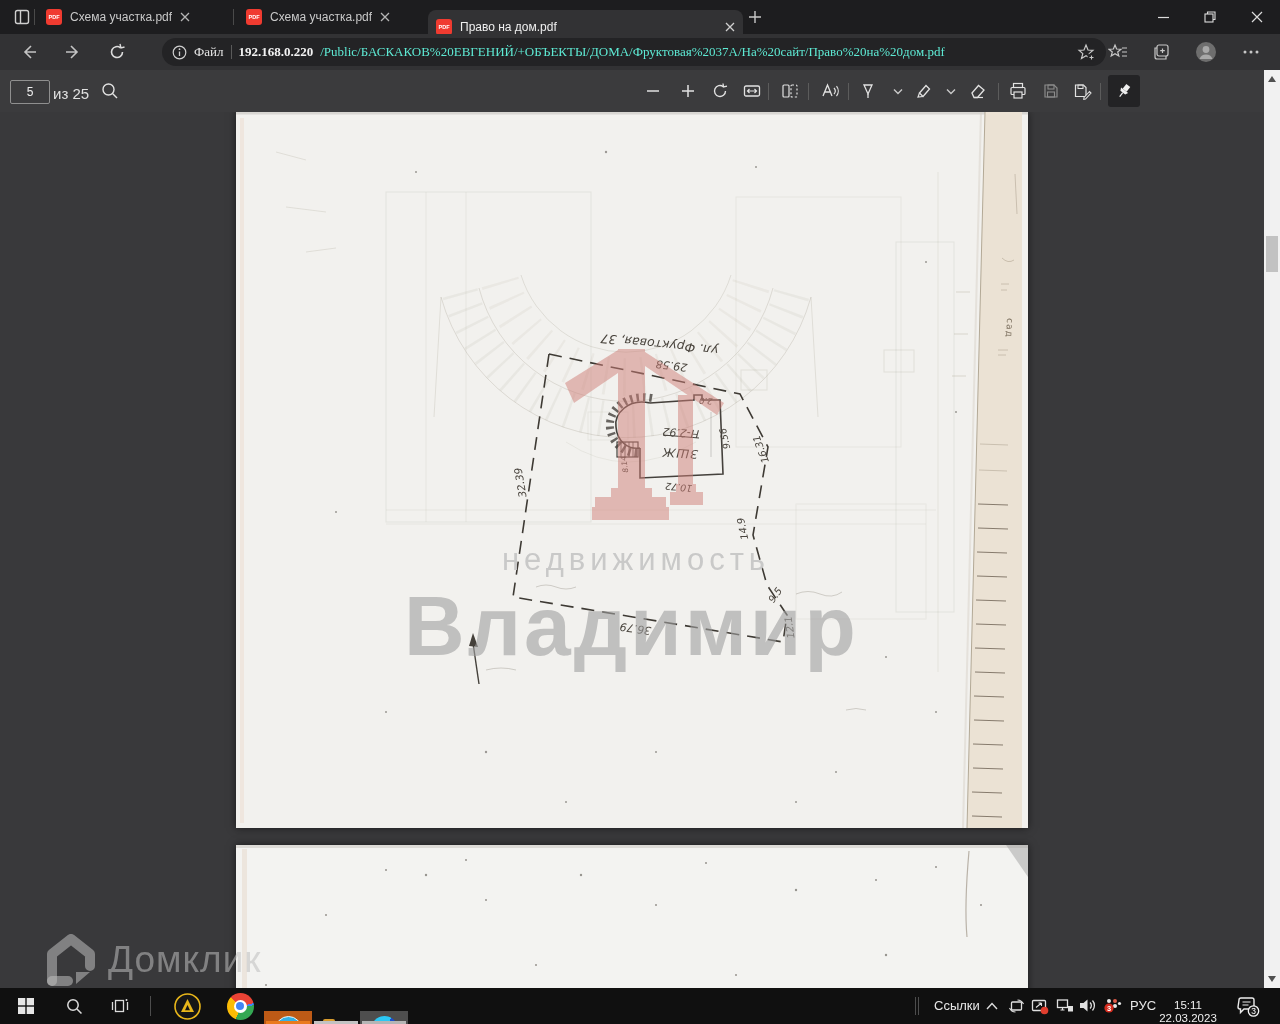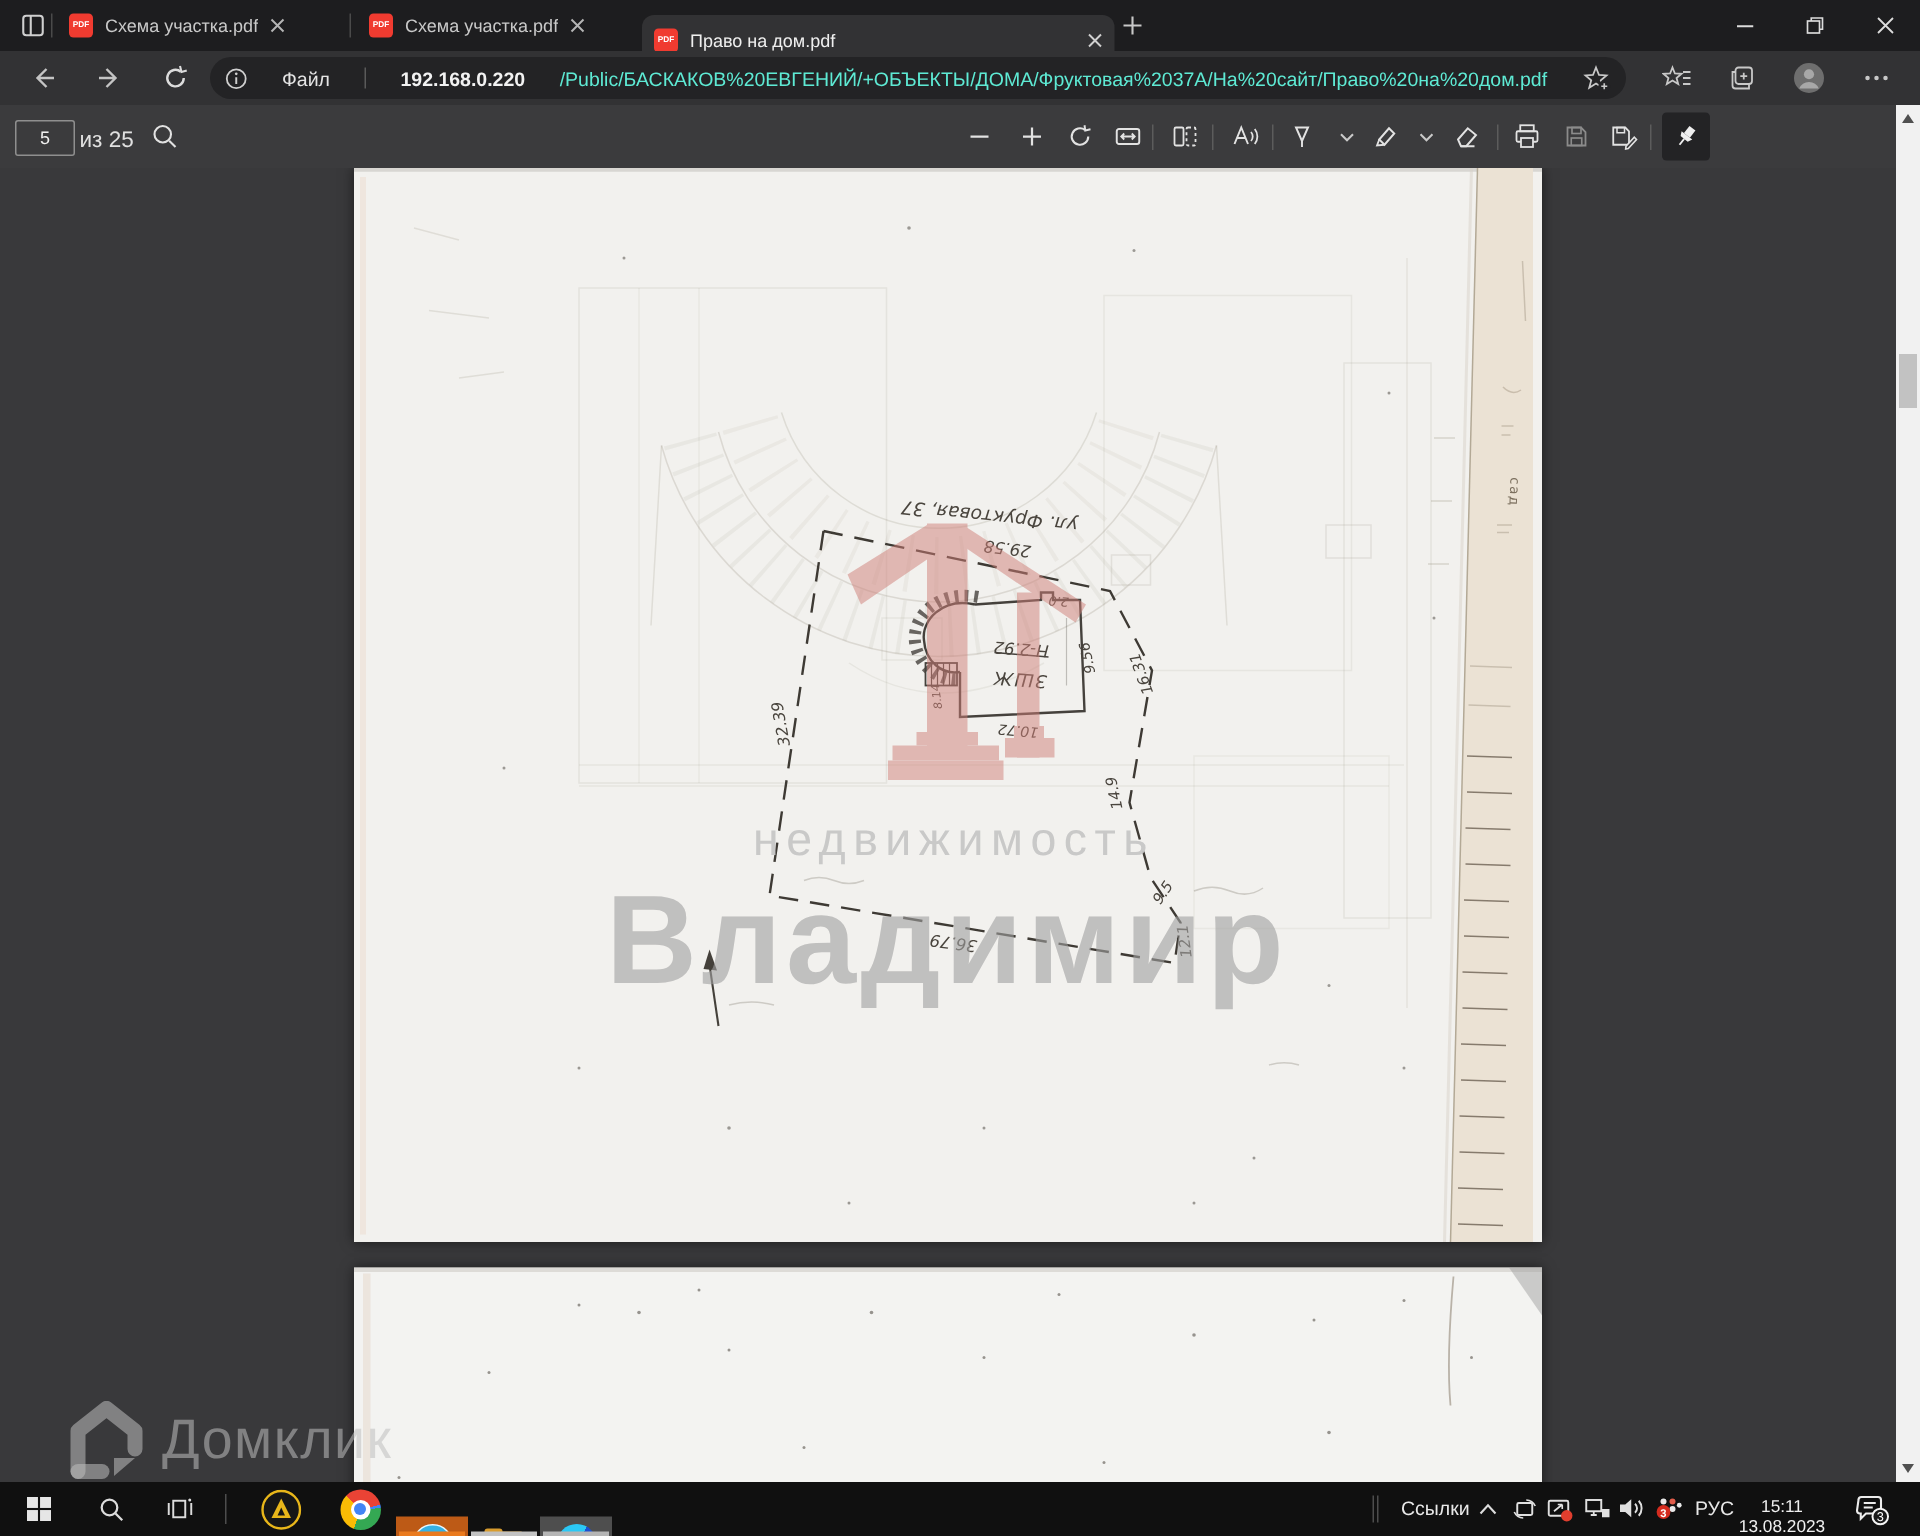--- a/index.html
+++ b/index.html
@@ -13,22 +13,22 @@
   .tab .title{font-size:12px;color:#c9c9c9;white-space:nowrap;overflow:hidden;}
   .tab.active{background:#323234;border-radius:8px 8px 0 0;margin-top:10px;}
   .tab.active .title{color:#efefef;}
   .pdfbadge{width:16px;height:16px;border-radius:3px;background:#f03b30;color:#fff;
             font-size:5.5px;font-weight:bold;display:flex;align-items:center;justify-content:center;flex:none;}
   .tabsep{top:9px;width:1px;height:16px;background:#4a4a4a;}
   .winbtn{top:0;width:46px;height:34px;display:flex;align-items:center;justify-content:center;}
   
   #addrbar{left:0;top:34px;width:1280px;height:36px;background:#323234;}
   .navbtn{top:3px;width:30px;height:30px;display:flex;align-items:center;justify-content:center;border-radius:4px;}
-  #urlpill{left:140px;top:4px;width:944px;height:28px;background:#232325;border-radius:15px;
-           display:flex;align-items:center;padding:0 10px;box-sizing:border-box;gap:23px;}
+  #urlpill{left:162px;top:4px;width:944px;height:28px;background:#232325;border-radius:15px;
+           display:flex;align-items:center;padding:0 10px;box-sizing:border-box;gap:7px;font-family:Liberation Serif, serif;}
   #urlpill .scheme{font-size:13px;color:#e4e4e4;}
   #urlpill .vsep{width:1px;height:14px;background:#5a5a5a;}
   #urlpill .host{font-size:13px;font-weight:bold;color:#f2f2f2;white-space:nowrap;}
   #urlpill .path{font-size:13px;color:#5eead4;white-space:nowrap;overflow:hidden;flex:1;}
   
   #pdfbar{left:0;top:70px;width:1264px;height:42px;background:#3b3b3d;}
   .tbtn{top:11px;width:20px;height:20px;}
   .tsep{top:13px;width:1px;height:17px;background:#5c5c5c;}
   #pageinput{left:10px;top:10px;width:34px;height:20px;background:transparent;border:1px solid #8f8f8f;
              border-radius:2px;color:#f0f0f0;font-size:12px;text-align:center;font-family:"Liberation Sans",sans-serif;}
@@ -560,21 +560,21 @@
       <circle cx="12" cy="9" r="2" fill="#e8e8e8"></circle>
         <circle cx="16.5" cy="6.5" r="1.6" fill="#e8e8e8"></circle>
       <circle cx="6" cy="11" r="4.6" fill="#d42b1e"></circle>
       <text x="6" y="14.2" font-size="7.5" font-weight="bold" fill="#fff" text-anchor="middle" font-family="Liberation Sans, sans-serif">3</text>
     </svg>
   </div>
   <div class="abs traytxt" style="left:1130px;top:10px">РУС</div>
 
   <div class="abs" id="clock">
     <div>15:11</div>
-    <div>13.08.2023</div>
+    <div>22.03.2023</div>
   </div>
 
   <div class="abs" style="left:1236px;top:8px">
     <svg width="24" height="22" viewBox="0 0 24 22">
       <path d="M3 4 a2 2 0 0 1 2 -2 h11 a2 2 0 0 1 2 2 v7 a2 2 0 0 1 -2 2 h-8 l-3.5 3.5 v-3.5 h-.5 a2 2 0 0 1 -2 -2 Z" fill="none" stroke="#ececec" stroke-width="1.4"></path>
       <path d="M6.5 6 h8 M6.5 9 h6" stroke="#ececec" stroke-width="1.2"></path>
       <circle cx="17.5" cy="15" r="5.2" fill="#1b1b1b" stroke="#f5f5f5" stroke-width="1.3"></circle>
       <text x="17.5" y="18.2" font-size="8.5" fill="#fff" text-anchor="middle" font-family="Liberation Sans, sans-serif">3</text>
     </svg>
   </div>

